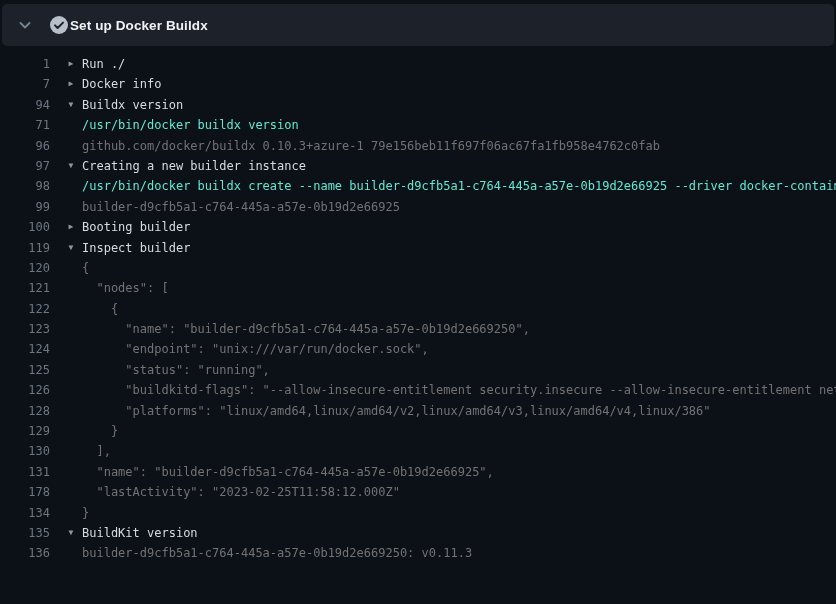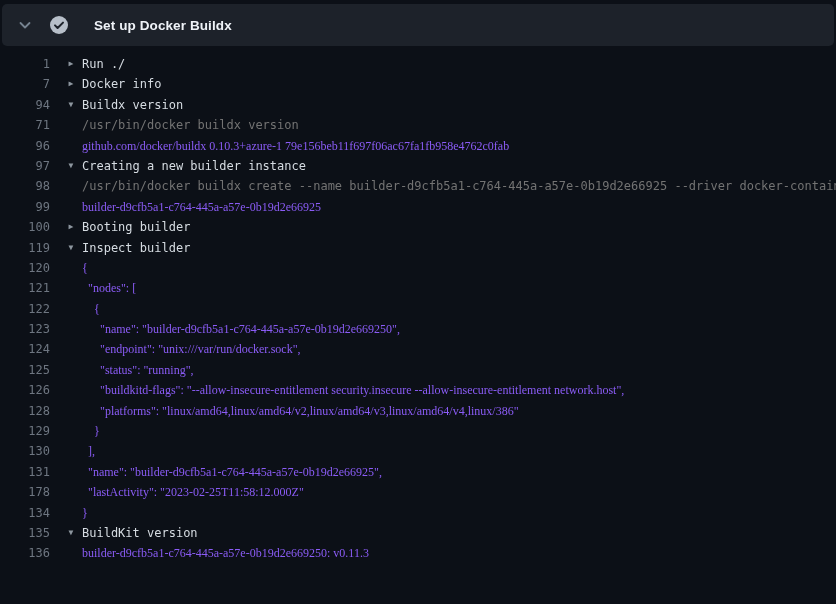--- a/index.html
+++ b/index.html
@@ -22,21 +22,21 @@
   .chevron-btn {
     width: 18px; height: 18px; flex: none;
     display: flex; align-items: center; justify-content: center;
   }
   .status-circle {
     width: 18px; height: 18px; flex: none;
     margin-left: 16px;
     display: flex; align-items: center; justify-content: center;
   }
   .step-title {
-    margin-left: 26px;
+    margin-left: 2px;
     font-size: 13.5px; font-weight: 600;
     color: #eff3f8;
     letter-spacing: .1px;
   }
   .log {
     position: absolute; top: 46px; left: 0; right: 0; bottom: 0;
     padding-top: 8px;
     overflow: hidden;
   }
   .log-line {
@@ -56,22 +56,22 @@
     flex: none; width: 10px;
     margin-left: 16px; margin-right: 6px;
     text-align: center;
     font-size: 8px;
     color: #8d969f;
   }
   .log-line .text { flex: none; }
   .log-line.group-collapsed, .log-line.group-expanded { cursor: pointer; }
   .log-line.group-collapsed .text,
   .log-line.group-expanded .text { color: #d6dce2; }
-  .log-line.command .text { color: #737373; }
-  .log-line.output .text { color: #8b5cf6; font-family: Liberation Serif, serif; }
+  .log-line.command .text { color: #5eead4; }
+  .log-line.output .text { color: #737373; }
 </style>
 </head>
 <body>
 
 <div class="step-header">
   <span class="chevron-btn">
     <svg width="16" height="16" viewBox="0 0 16 16">
       <path d="M3.5 6 L8 10.5 L12.5 6" fill="none" stroke="#768390" stroke-width="1.8" stroke-linecap="round" stroke-linejoin="round"></path>
     </svg>
   </span>

